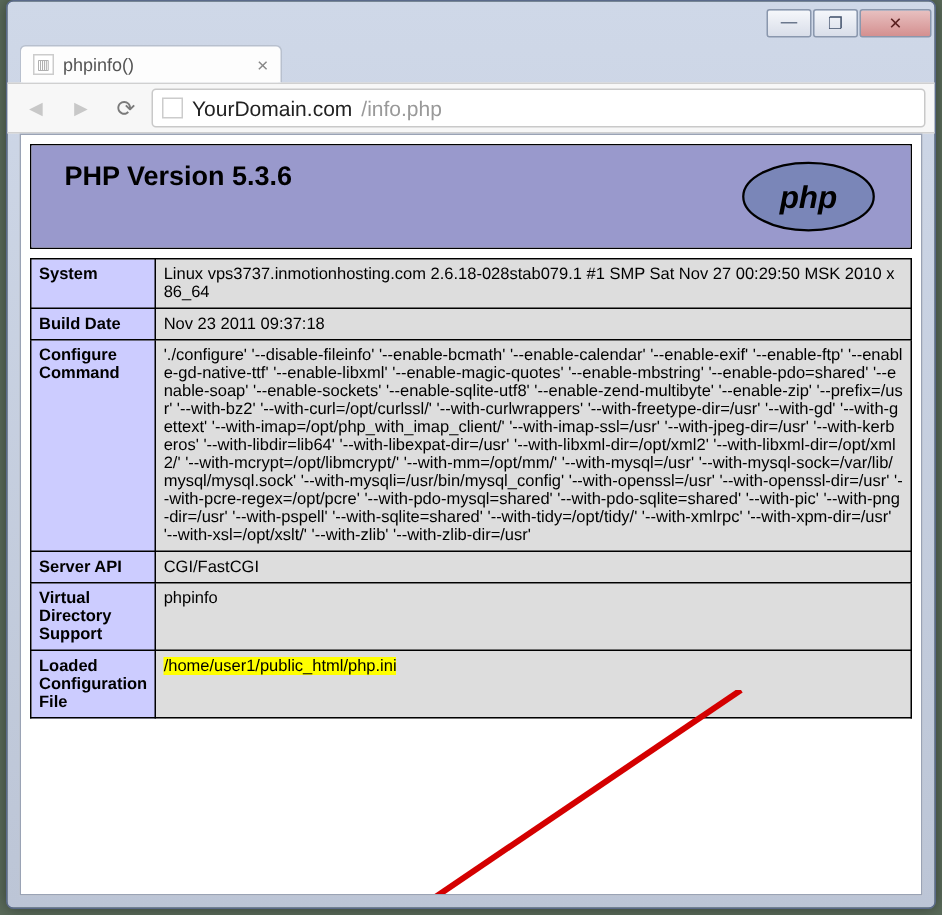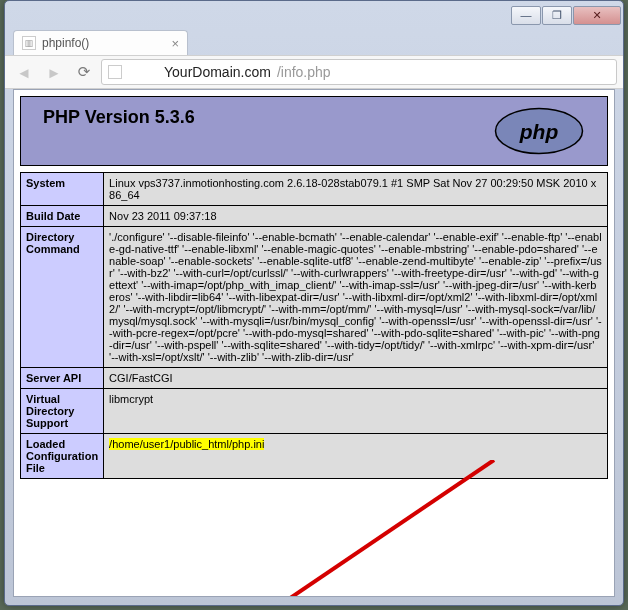--- a/index.html
+++ b/index.html
@@ -82,21 +82,21 @@
     border:1px solid #c9c9c9;
     border-radius:3px;
     background:#fff;
     display:flex;
     align-items:center;
     padding:0 6px;
     gap:6px;
     font-size:14px;
   }
   .url-icon { width:14px; height:14px; border:1px solid #ccc; background:#fff; }
-  .url-host { color:#222;margin-left:36px; }
+  .url-host { color:#222; }
   .url-path { color:#999; }
   .content {
     position:absolute;
     left:8px; right:8px; top:88px; bottom:8px;
     background:#fff;
     border:1px solid #9aa3b5;
     overflow:hidden;
   }
   .php-header {
     margin:6px;
@@ -198,30 +198,30 @@
       <tbody>
           <tr>
             <td class="e">System</td>
             <td class="v">Linux vps3737.inmotionhosting.com 2.6.18-028stab079.1 #1 SMP Sat Nov 27 00:29:50 MSK 2010 x86_64</td>
           </tr>
       <tr>
             <td class="e">Build Date</td>
             <td class="v">Nov 23 2011 09:37:18</td>
           </tr>
       <tr>
-            <td class="e">Directory Command</td>
+            <td class="e">Configure Command</td>
             <td class="v">'./configure' '--disable-fileinfo' '--enable-bcmath' '--enable-calendar' '--enable-exif' '--enable-ftp' '--enable-gd-native-ttf' '--enable-libxml' '--enable-magic-quotes' '--enable-mbstring' '--enable-pdo=shared' '--enable-soap' '--enable-sockets' '--enable-sqlite-utf8' '--enable-zend-multibyte' '--enable-zip' '--prefix=/usr' '--with-bz2' '--with-curl=/opt/curlssl/' '--with-curlwrappers' '--with-freetype-dir=/usr' '--with-gd' '--with-gettext' '--with-imap=/opt/php_with_imap_client/' '--with-imap-ssl=/usr' '--with-jpeg-dir=/usr' '--with-kerberos' '--with-libdir=lib64' '--with-libexpat-dir=/usr' '--with-libxml-dir=/opt/xml2' '--with-libxml-dir=/opt/xml2/' '--with-mcrypt=/opt/libmcrypt/' '--with-mm=/opt/mm/' '--with-mysql=/usr' '--with-mysql-sock=/var/lib/mysql/mysql.sock' '--with-mysqli=/usr/bin/mysql_config' '--with-openssl=/usr' '--with-openssl-dir=/usr' '--with-pcre-regex=/opt/pcre' '--with-pdo-mysql=shared' '--with-pdo-sqlite=shared' '--with-pic' '--with-png-dir=/usr' '--with-pspell' '--with-sqlite=shared' '--with-tidy=/opt/tidy/' '--with-xmlrpc' '--with-xpm-dir=/usr' '--with-xsl=/opt/xslt/' '--with-zlib' '--with-zlib-dir=/usr'</td>
           </tr>
       <tr>
             <td class="e">Server API</td>
             <td class="v">CGI/FastCGI</td>
           </tr>
       <tr>
             <td class="e">Virtual Directory Support</td>
-            <td class="v">libmcrypt</td>
+            <td class="v">phpinfo</td>
           </tr>
       <tr>
             <td class="e">Loaded Configuration File</td>
             <td class="v"><span class="highlight">/home/user1/public_html/php.ini</span></td>
           </tr>
     </tbody>
       </table>
 
     <svg class="arrow" width="280" height="200">
       <defs>

